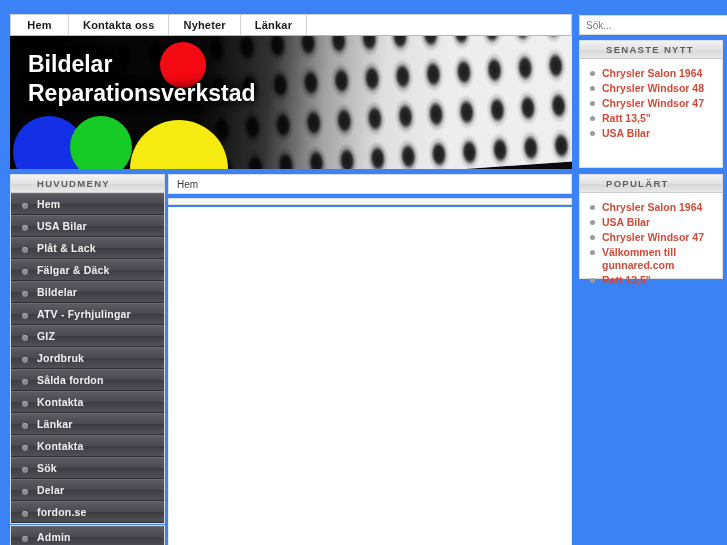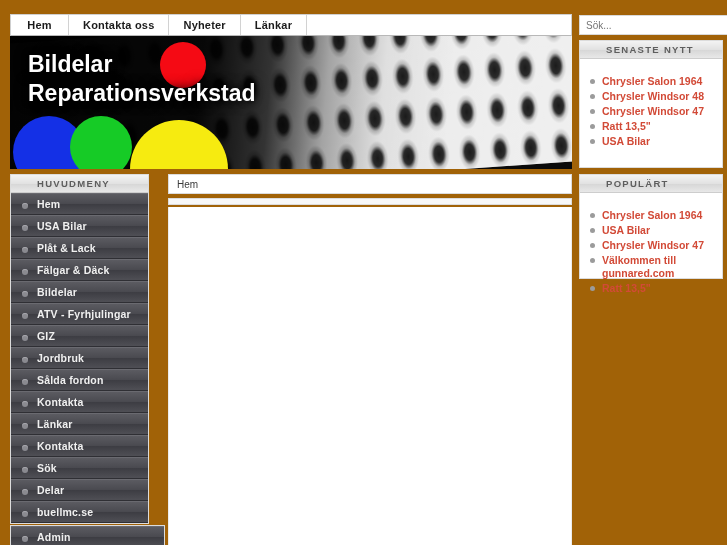--- a/index.html
+++ b/index.html
@@ -6,21 +6,21 @@
   html, body {
     margin: 0; padding: 0;
     width: 727px; height: 545px;
     background: #ffffff;
     font-family: "Liberation Sans", sans-serif;
     overflow: hidden;
   }
   #page {
     position: relative;
     width: 727px; height: 545px;
-    background: #a16207;
+    background: #3b82f6;
   }
 
   
   #topnav {
     position: absolute;
     left: 10px; top: 14px;
     width: 562px; height: 22px;
     border: 1px solid #cfcfcf;
     border-bottom: 1px solid #b8b8b8;
     background: #ffffff;
@@ -97,21 +97,21 @@
     padding-left: 26px;
     font-size: 9.5px;
     font-weight: bold;
     letter-spacing: 1.3px;
     color: #5e5e5e;
     background: linear-gradient(to bottom, #f3f3f3 0%, #e2e2e2 50%, #d6d6d6 51%, #e8e8e8 100%);
     border-bottom: 1px solid #cdcdcd;
   }
   ul.linklist {
     list-style: none;
-    margin: 16px 0 6px 0;
+    margin: 8px 0 6px 0;
     padding: 0 6px 0 10px;
   }
   ul.linklist li {
     position: relative;
     padding: 0 0 0 12px;
     margin: 0 0 2px 0;
     font-size: 10.5px;
     font-weight: bold;
     line-height: 13px;
     color: #d24a37;
@@ -151,21 +151,21 @@
   #popular-box {
     position: absolute;
     left: 579px; top: 174px;
     width: 144px; height: 105px;
   }
 
   
   #menu-box {
     position: absolute;
     left: 10px; top: 174px;
-    width: 139px;
+    width: 155px;
   }
   .menu-item {
     position: relative;
     height: 22px;
     display: flex; align-items: center;
     padding-left: 26px;
     font-size: 10.5px;
     font-weight: bold;
     color: #f0f0f0;
     background: linear-gradient(to bottom, #5b5b61 0%, #4a4a50 48%, #3d3d43 52%, #4f4f55 100%);
@@ -323,21 +323,21 @@
     <div class="menu-item">
         <span class="mbullet"></span>
         <span>Sök</span>
       </div>
     <div class="menu-item">
         <span class="mbullet"></span>
         <span>Delar</span>
       </div>
     <div class="menu-item">
         <span class="mbullet"></span>
-        <span>buellmc.se</span>
+        <span>fordon.se</span>
       </div>
   </div>
 
   <div id="admin-box">
     <div class="menu-item">
         <span class="mbullet"></span>
         <span>Admin</span>
       </div>
   </div>
 

